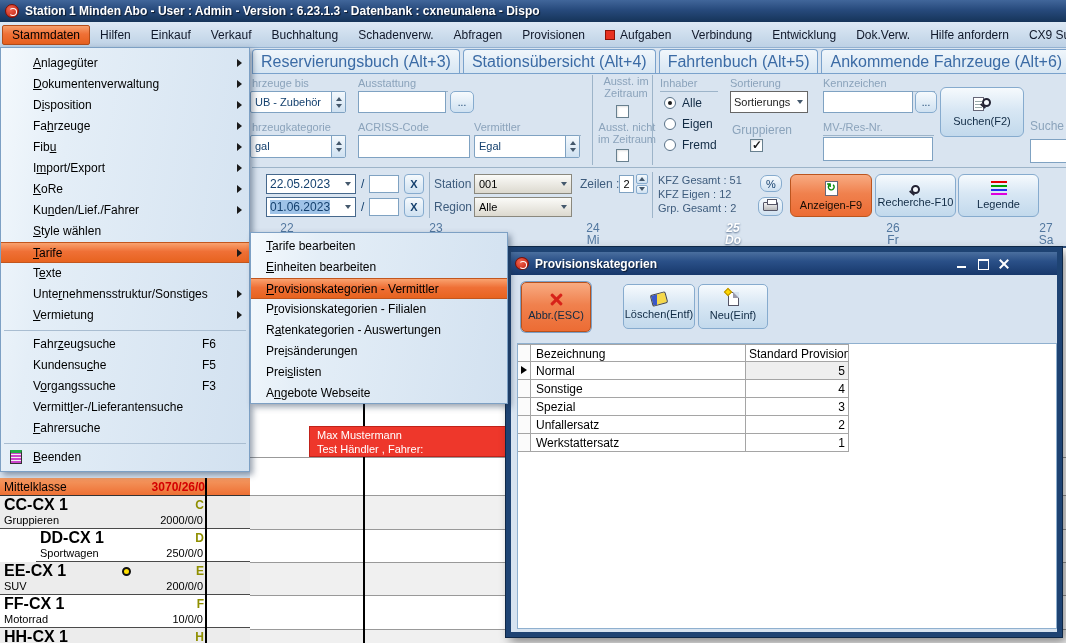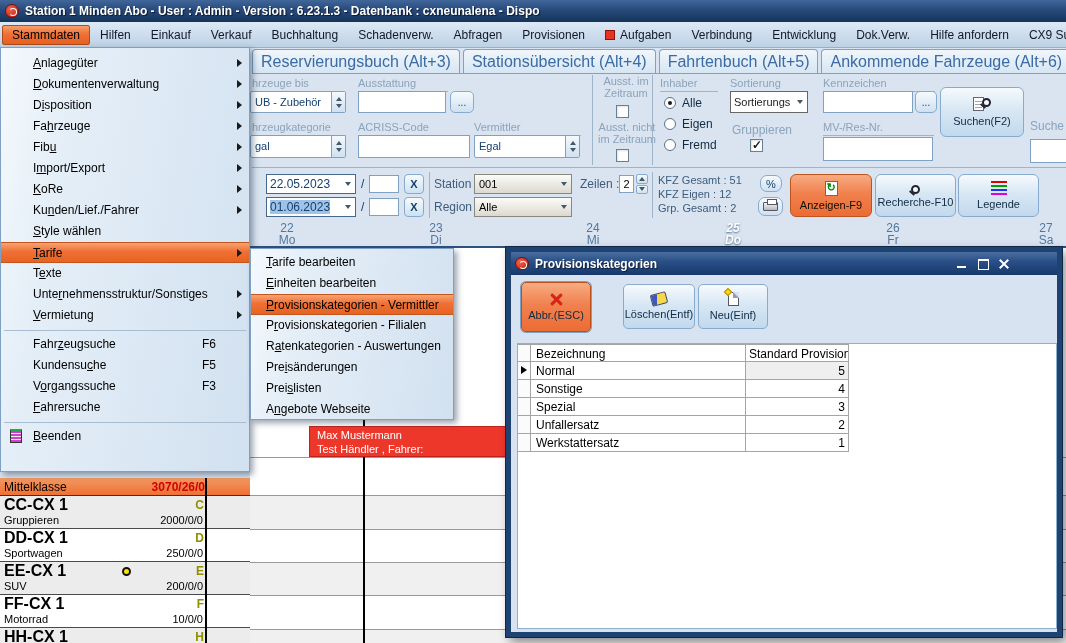--- a/index.html
+++ b/index.html
@@ -103,21 +103,21 @@
 .cat-row{height:33px;border-bottom:1px solid #4a4a4a}
 .cl1{display:flex;align-items:center;height:17px;padding:1px 46px 0 4px}
 .ccode{font-weight:bold;font-size:16px}
 .cletter{margin-left:auto;color:#8f8f00;font-weight:bold;font-size:12px}
 .cdot{width:9px;height:9px;border-radius:50%;background:#ffe000;border:2px solid #111;margin-left:56px}
 .cl2{display:flex;align-items:center;justify-content:space-between;height:14px;padding:0 47px 0 4px;font-size:11px}
 .catvline{position:absolute;left:205px;top:0;width:2px;height:165px;background:#000}
 
 
 .mainmenu{left:0;top:47px;width:250px;height:425px;padding-top:5px;z-index:30}
-.submenu{left:250px;top:248px;width:204px;height:172px;padding-top:3px;z-index:31}
+.submenu{left:250px;top:232px;width:258px;height:172px;padding-top:3px;z-index:31}
 .menupanel{background:linear-gradient(100deg,#f4f9fd 0%,#e4eef7 25%,#d2e1f0 100%);
   border:1px solid #7da0c4;box-shadow:3px 3px 6px rgba(30,50,80,.45)}
 .menu-item{position:relative;height:21px;line-height:21px;padding-left:32px;font-size:12px;color:#000;white-space:nowrap;overflow:hidden}
 .submenu .menu-item{padding-left:15px}
 .menu-item.hot{background:linear-gradient(#f9a26f,#ef7036 45%,#e7631f);border-top:1px solid #c2561e;border-bottom:1px solid #c2561e}
 .marrow{position:absolute;right:7px;top:6px;width:0;height:0;border-top:4px solid transparent;border-bottom:4px solid transparent;border-left:5px solid #1a1a1a}
 .msc{position:absolute;right:33px}
 .msep{height:1px;background:#a9bdd1;margin:4px 3px 3px 3px}
 .exiticon{position:absolute;left:9px;top:3px;width:12px;height:14px;
   background:repeating-linear-gradient(0deg,#cc44cc 0 2px,#f0f0f0 2px 3px);border:1px solid #333;border-top:3px solid #22aa44}
@@ -430,21 +430,21 @@
       <div class="cat-row" style="background: rgb(236, 236, 236);">
         <div class="cl1">
           <span class="ccode">CC-CX 1</span>
           <span class="cletter">C</span>
         </div>
         <div class="cl2">
           <span>Gruppieren</span>
           <span>2000/0/0</span>
         </div>
       </div>
-      <div class="cat-row" style="background: rgb(255, 255, 255);">
+      <div class="cat-row" style="background: rgb(255, 255, 255); margin-left: 36px;">
         <div class="cl1">
           <span class="ccode">DD-CX 1</span>
           <span class="cletter">D</span>
         </div>
         <div class="cl2">
           <span>Sportwagen</span>
           <span>250/0/0</span>
         </div>
       </div>
       <div class="cat-row" style="background: rgb(236, 236, 236);">
@@ -488,20 +488,21 @@
       <div class="menu-item"><span>Ku<u>n</u>den/Lief./Fahrer</span><span class="marrow"></span></div>
       <div class="menu-item"><span><u>S</u>tyle wählen</span></div>
       <div class="menu-item hot"><span><u>T</u>arife</span><span class="marrow"></span></div>
       <div class="menu-item"><span>T<u>e</u>xte</span></div>
       <div class="menu-item"><span>Unte<u>r</u>nehmensstruktur/Sonstiges</span><span class="marrow"></span></div>
       <div class="menu-item"><span><u>V</u>ermietung</span><span class="marrow"></span></div>
       <div class="msep"></div>
       <div class="menu-item"><span>Fahr<u>z</u>eugsuche</span><span class="msc">F6</span></div>
       <div class="menu-item"><span>Kundensu<u>c</u>he</span><span class="msc">F5</span></div>
       <div class="menu-item"><span>V<u>o</u>rgangssuche</span><span class="msc">F3</span></div>
+      <div class="menu-item"><span>Vermitt<u>l</u>er-/Lieferantensuche</span></div>
       <div class="menu-item"><span><u>F</u>ahrersuche</span></div>
       <div class="msep"></div>
       <div class="menu-item"><span class="exiticon"></span><span><u>B</u>eenden</span></div>
     </div>
 
   <div class="abs submenu menupanel">
       <div class="menu-item"><span><u>T</u>arife bearbeiten</span></div>
       <div class="menu-item"><span><u>E</u>inheiten bearbeiten</span></div>
       <div class="menu-item hot"><span><u>P</u>rovisionskategorien - Vermittler</span></div>
       <div class="menu-item"><span>P<u>r</u>ovisionskategorien - Filialen</span></div>

